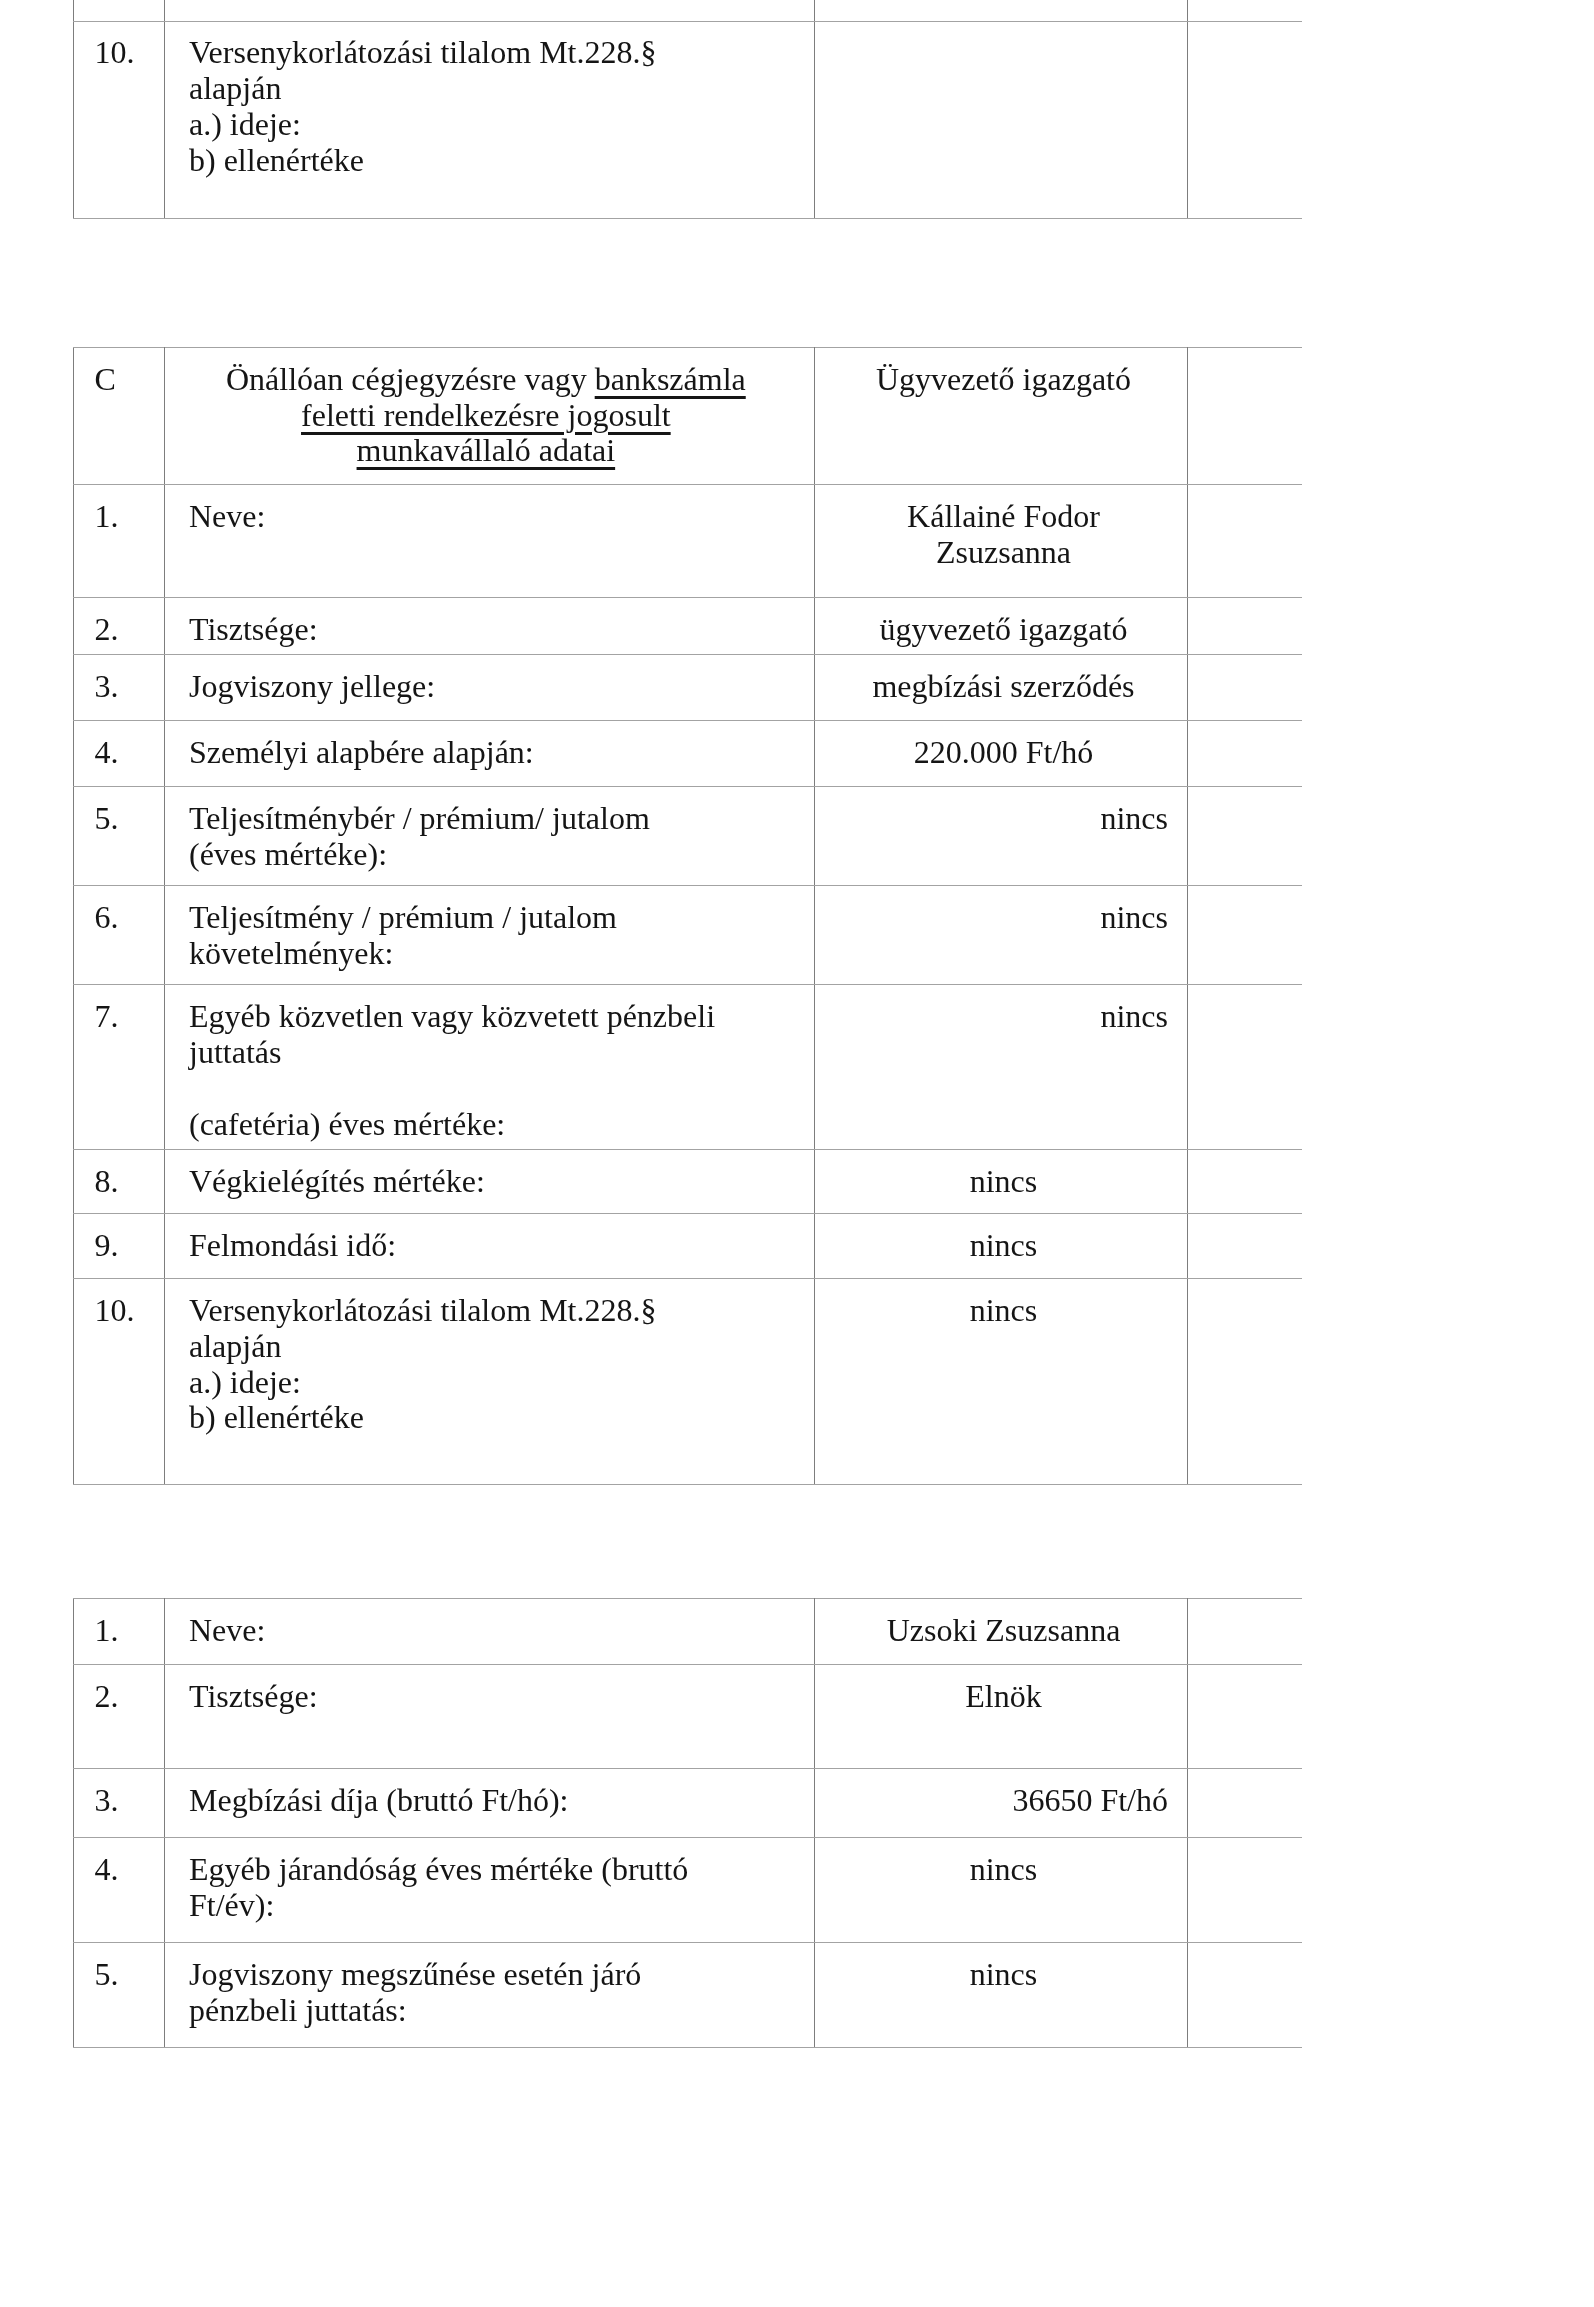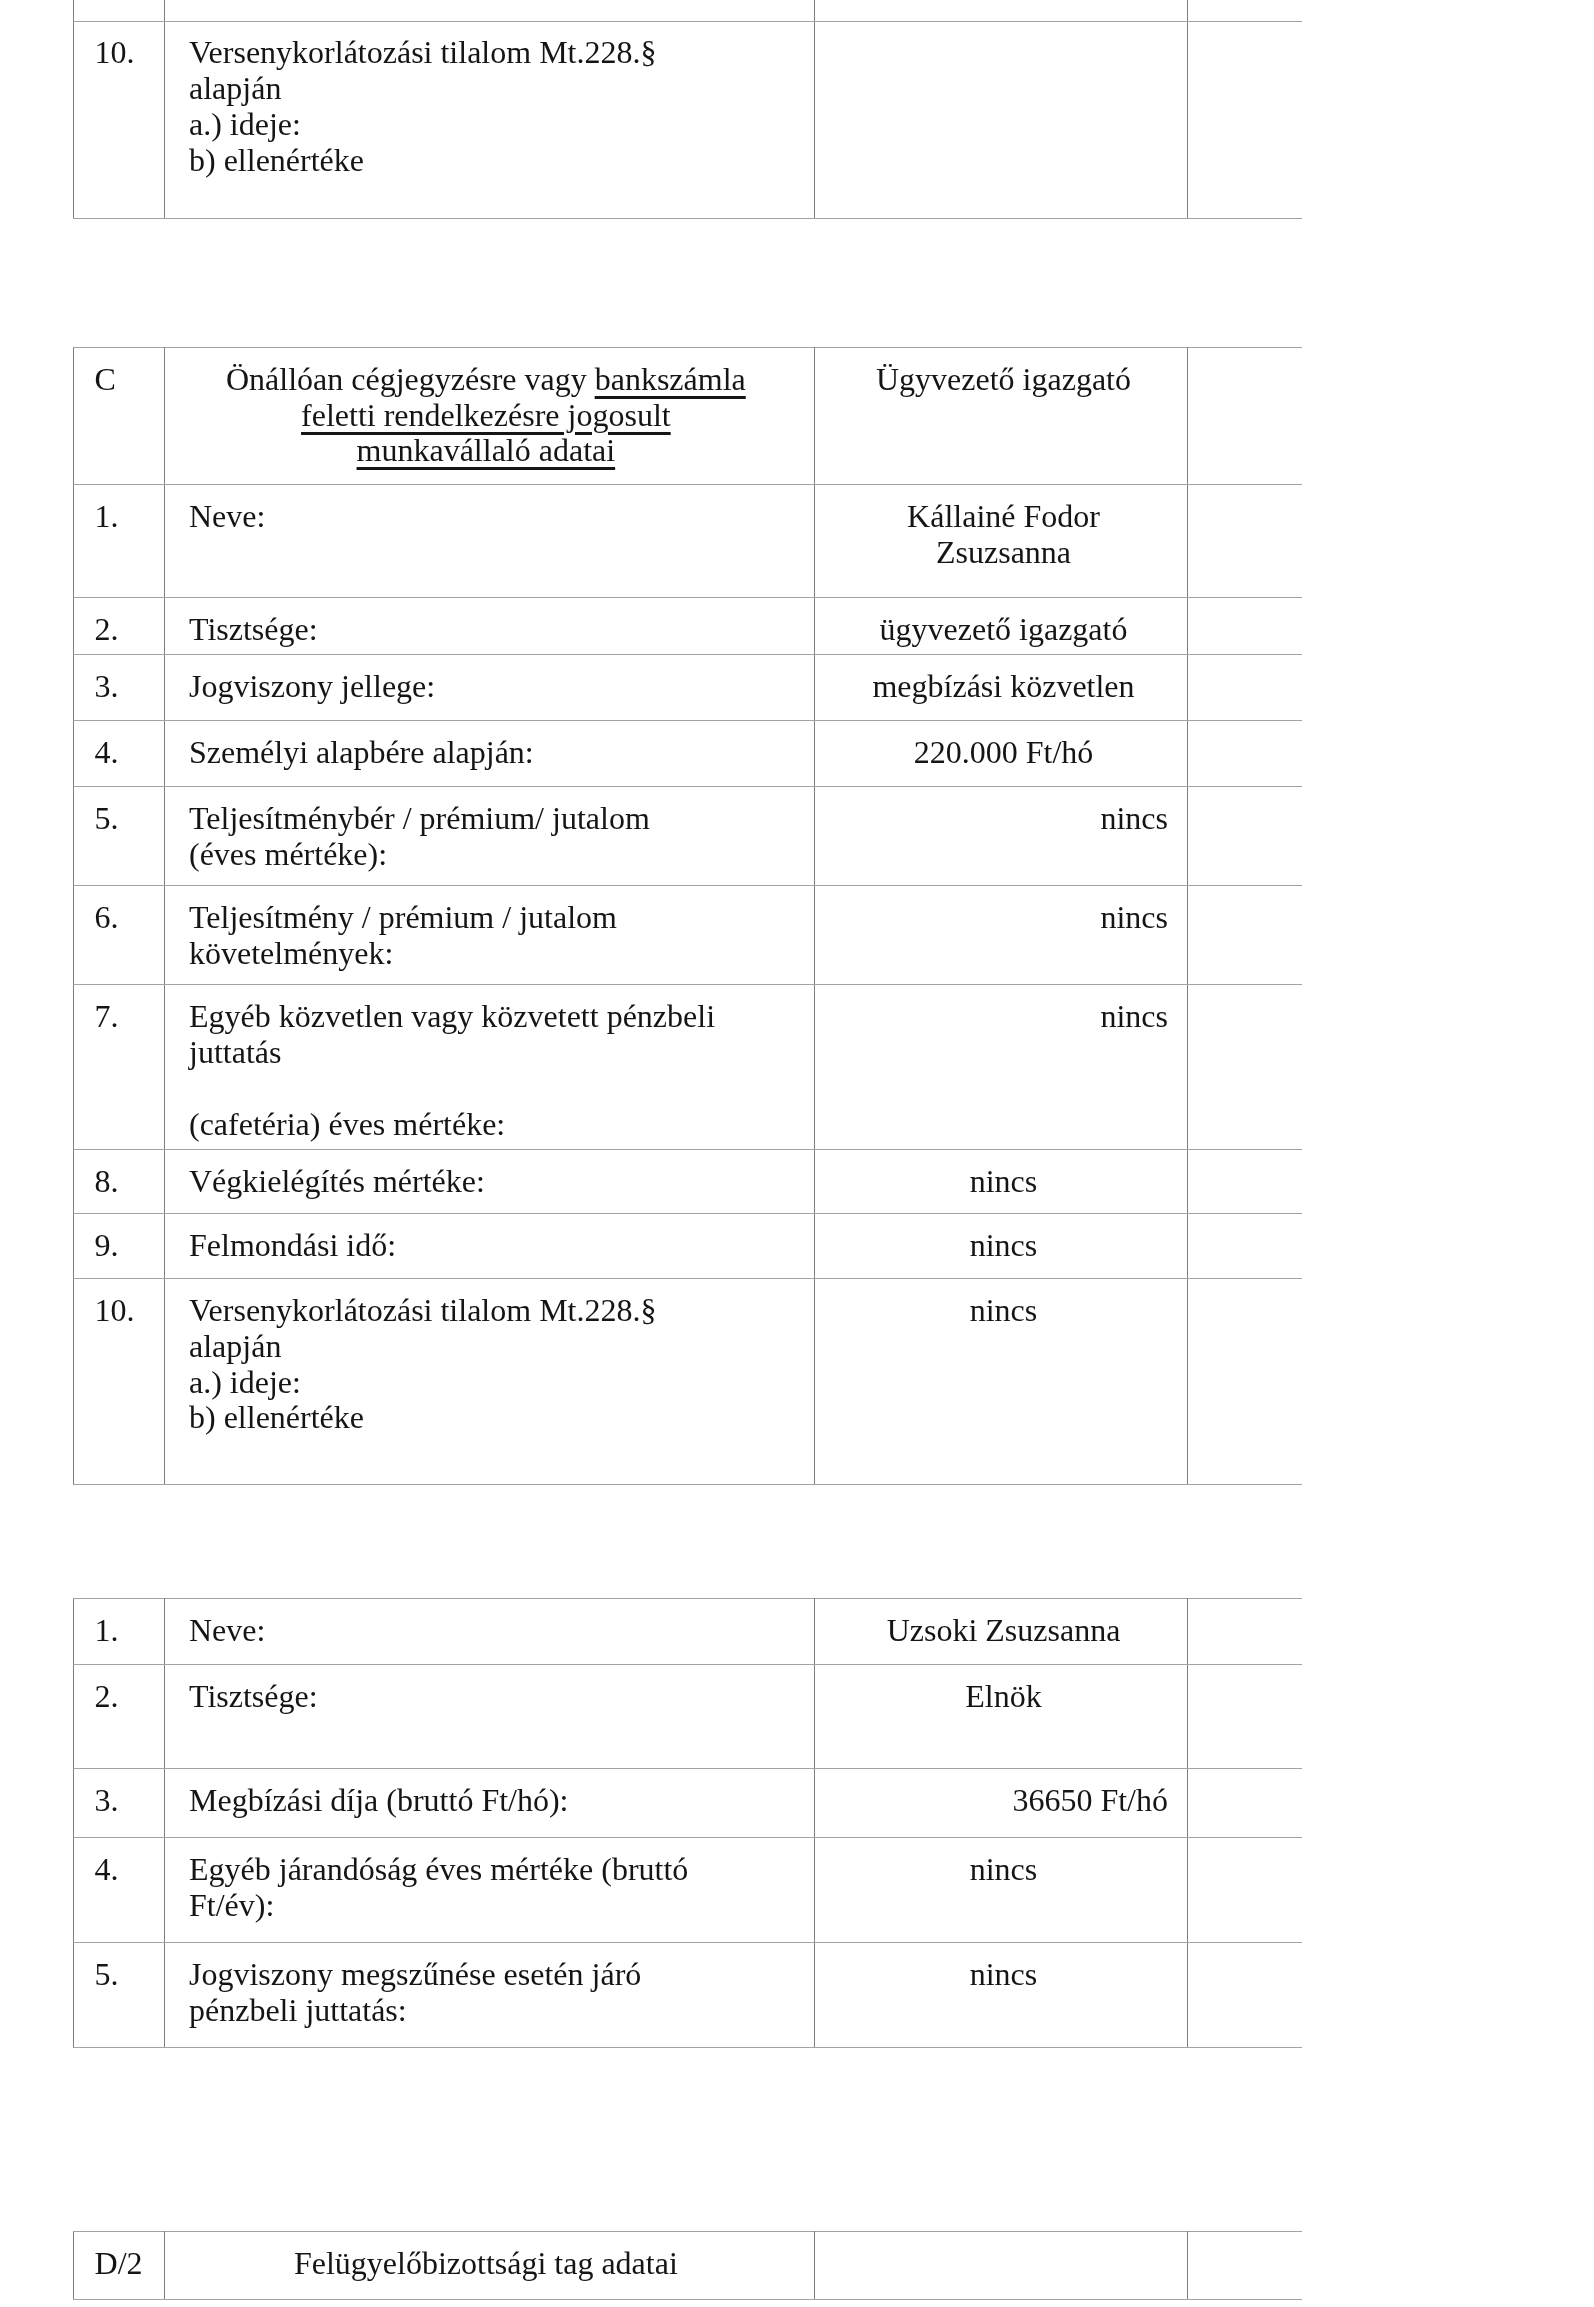--- a/index.html
+++ b/index.html
@@ -105,21 +105,21 @@
       </tr>
       <tr style="height:57px">
         <td class="num">2.</td>
         <td class="label">Tisztsége:</td>
         <td class="value">ügyvezető igazgató</td>
         <td></td>
       </tr>
       <tr style="height:66px">
         <td class="num">3.</td>
         <td class="label">Jogviszony jellege:</td>
-        <td class="value">megbízási közvetlen</td>
+        <td class="value">megbízási szerződés</td>
         <td></td>
       </tr>
       <tr style="height:66px">
         <td class="num">4.</td>
         <td class="label">Személyi alapbére alapján:</td>
         <td class="value">220.000 Ft/hó</td>
         <td></td>
       </tr>
       <tr style="height:99px">
         <td class="num">5.</td>
@@ -204,31 +204,15 @@
       <tr style="height:105px">
         <td class="num">5.</td>
         <td class="label">Jogviszony megszűnése esetén járó
 pénzbeli juttatás:</td>
         <td class="value">nincs</td>
         <td></td>
       </tr>
     </tbody>
   </table>
 
-  <table class="doc-table" style="top:2231px;">
-    <colgroup>
-        <col class="c1">
-        <col class="c2">
-        <col class="c3">
-        <col class="c4">
-      </colgroup>
-    <tbody>
-      <tr style="height:68px">
-        <td class="num">D/2</td>
-        <td class="hdr-label">Felügyelőbizottsági tag adatai</td>
-        <td class="value"></td>
-        <td></td>
-      </tr>
-    </tbody>
-  </table>
 
 </div>
 
 
 </body></html>

